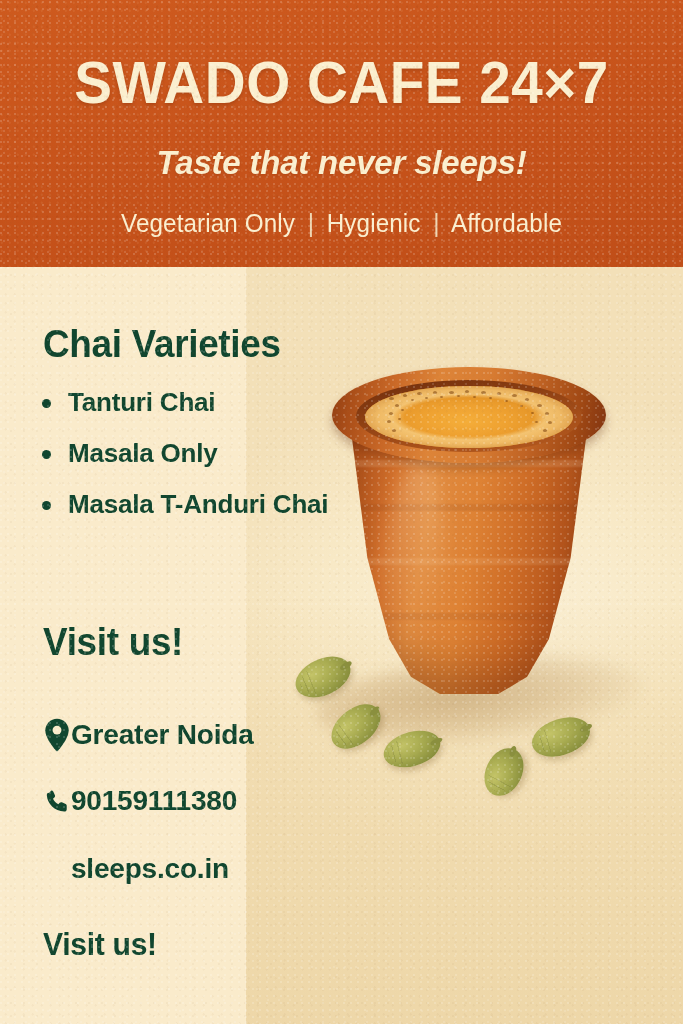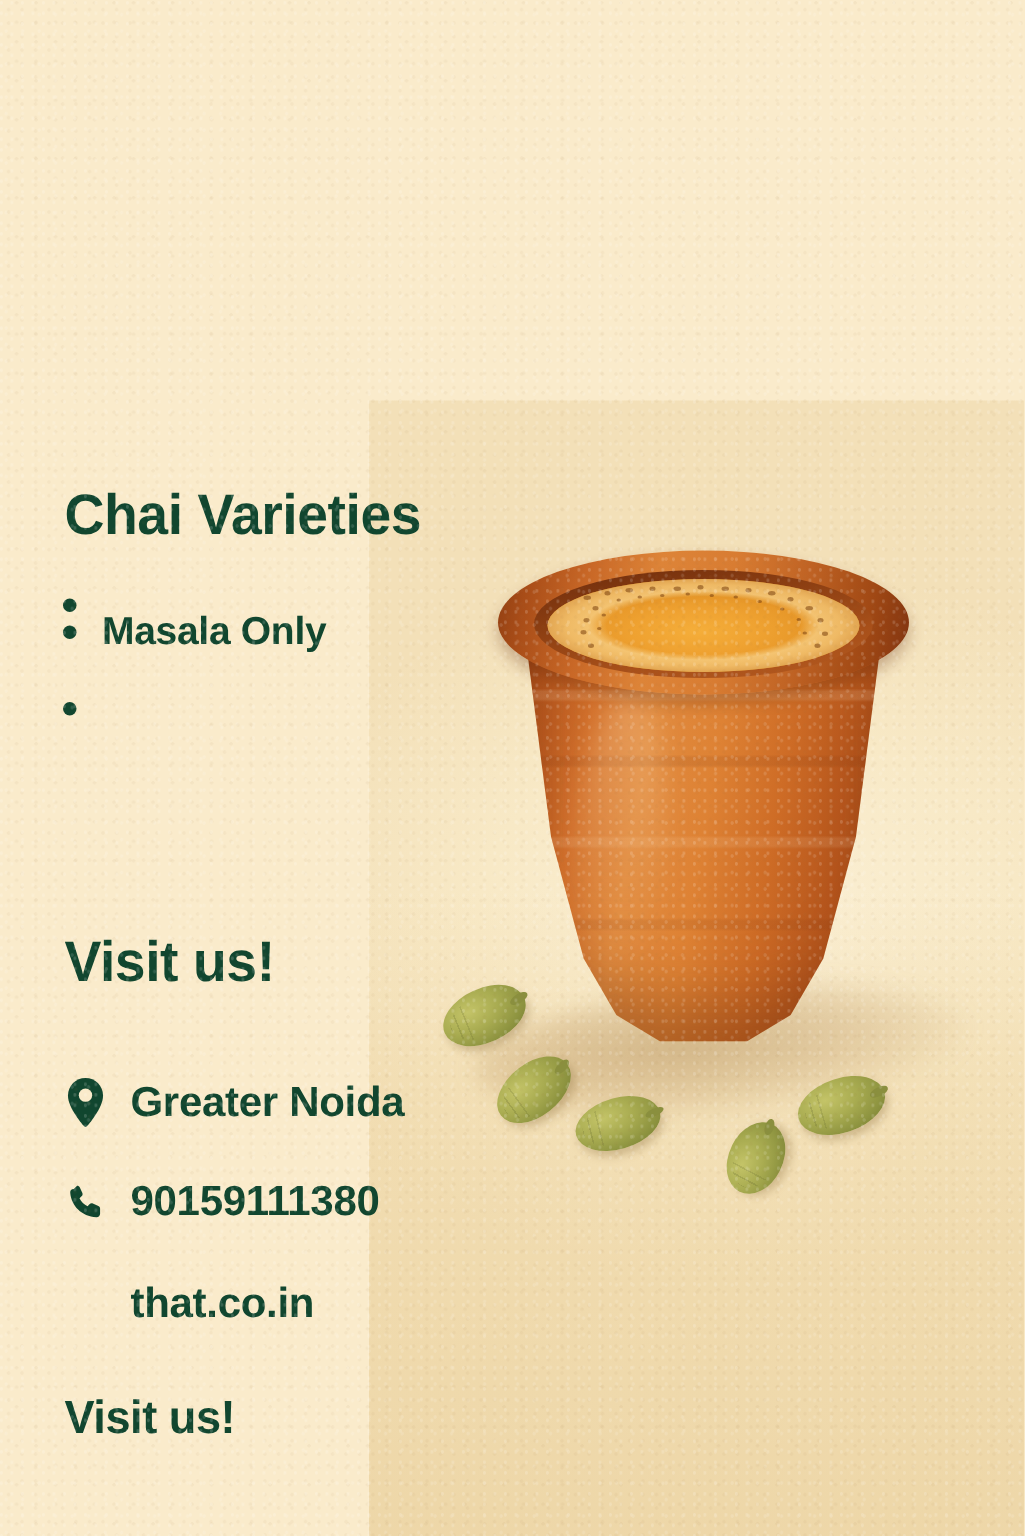--- a/index.html
+++ b/index.html
@@ -290,21 +290,20 @@
     background:#11462F;
   }
 
   #visit-title{ top:352px; }
 
   .contact-row{
     position:absolute;
     left:43px;
     display:flex;
     align-items:center;
-    gap:16px;
   }
   #contact-location{ top:450px; }
   #contact-phone{ top:516px; }
   #contact-web{ top:584px; }
 
   .contact-icon{
     width:28px; height:36px;
     display:flex; align-items:center; justify-content:center;
     flex:0 0 28px;
   }
@@ -384,35 +383,50 @@
       </div>
     </div>
 
     <div class="pod" style="left:48px;  top:392px; width:58px; height:36px; transform:rotate(-24deg);"></div>
     <div class="pod" style="left:82px;  top:442px; width:56px; height:35px; transform:rotate(-38deg);"></div>
     <div class="pod" style="left:137px; top:465px; width:58px; height:34px; transform:rotate(-16deg);"></div>
     <div class="pod" style="left:233px; top:487px; width:50px; height:36px; transform:rotate(-64deg);"></div>
     <div class="pod" style="left:285px; top:452px; width:60px; height:36px; transform:rotate(-18deg);"></div>
   </div>
 
+  <div class="header">
+    <div class="brand-title">SWADO CAFE 24×7</div>
+
+    <div class="brand-tagline">Taste that never sleeps!</div>
+
+    <div class="brand-features">
+      <span>Vegetarian Only</span>
+      <span class="sep">|</span>
+      <span>Hygienic</span>
+      <span class="sep">|</span>
+      <span>Affordable</span>
+    </div>
+  </div>
 
   <div class="content">
 
     <div class="section-title" id="chai-varieties-title">Chai Varieties</div>
 
     <ul class="variety-list">
       <li class="variety-item">
         <span class="dot"></span>
+        <span>Tanturi Chai</span>
       </li>
       <li class="variety-item">
         <span class="dot"></span>
         <span>Masala Only</span>
       </li>
       <li class="variety-item">
         <span class="dot"></span>
+        <span>Masala T-Anduri Chai</span>
       </li>
     </ul>
 
     <div class="section-title" id="visit-title">Visit us!</div>
 
     <div class="contact-row" id="contact-location">
       <span class="contact-icon">
         <svg width="26" height="34" viewBox="0 0 24 32" aria-hidden="true">
           <path d="M12 0.6C5.9 0.6 1 5.5 1 11.6c0 7.9 9.3 18.4 10.3 19.5.4.4 1 .4 1.4 0C13.7 30 23 19.5 23 11.6 23 5.5 18.1.6 12 .6z" fill="#11462F"></path>
           <circle cx="12" cy="11.4" r="4.2" fill="#FAEBCB"></circle>
@@ -425,20 +439,20 @@
       <span class="contact-icon">
         <svg width="27" height="27" viewBox="0 0 24 24" aria-hidden="true">
           <path d="M6.6 2.2c.7 0 1.3.4 1.6 1l1.5 3.3c.3.7.1 1.5-.5 2L8 9.6c1 2.1 2.7 3.8 4.8 4.8l1.1-1.2c.5-.6 1.3-.8 2-.5l3.3 1.5c.6.3 1 .9 1 1.6v3c0 1.2-1 2.2-2.2 2.1C9.3 20.4 3.1 14.2 2.5 6.4A2.1 2.1 0 0 1 4.6 4.2z" fill="#11462F"></path>
         </svg>
       </span>
       <span class="contact-text">90159111380</span>
     </div>
 
     <div class="contact-row" id="contact-web">
       <span class="icon-spacer"></span>
-      <span class="contact-text">that.co.in</span>
+      <span class="contact-text">sleeps.co.in</span>
     </div>
 
     <div class="footer-visit">Visit us!</div>
   </div>
 
   <div class="grain"></div>
 </div>
 
 </body></html>

